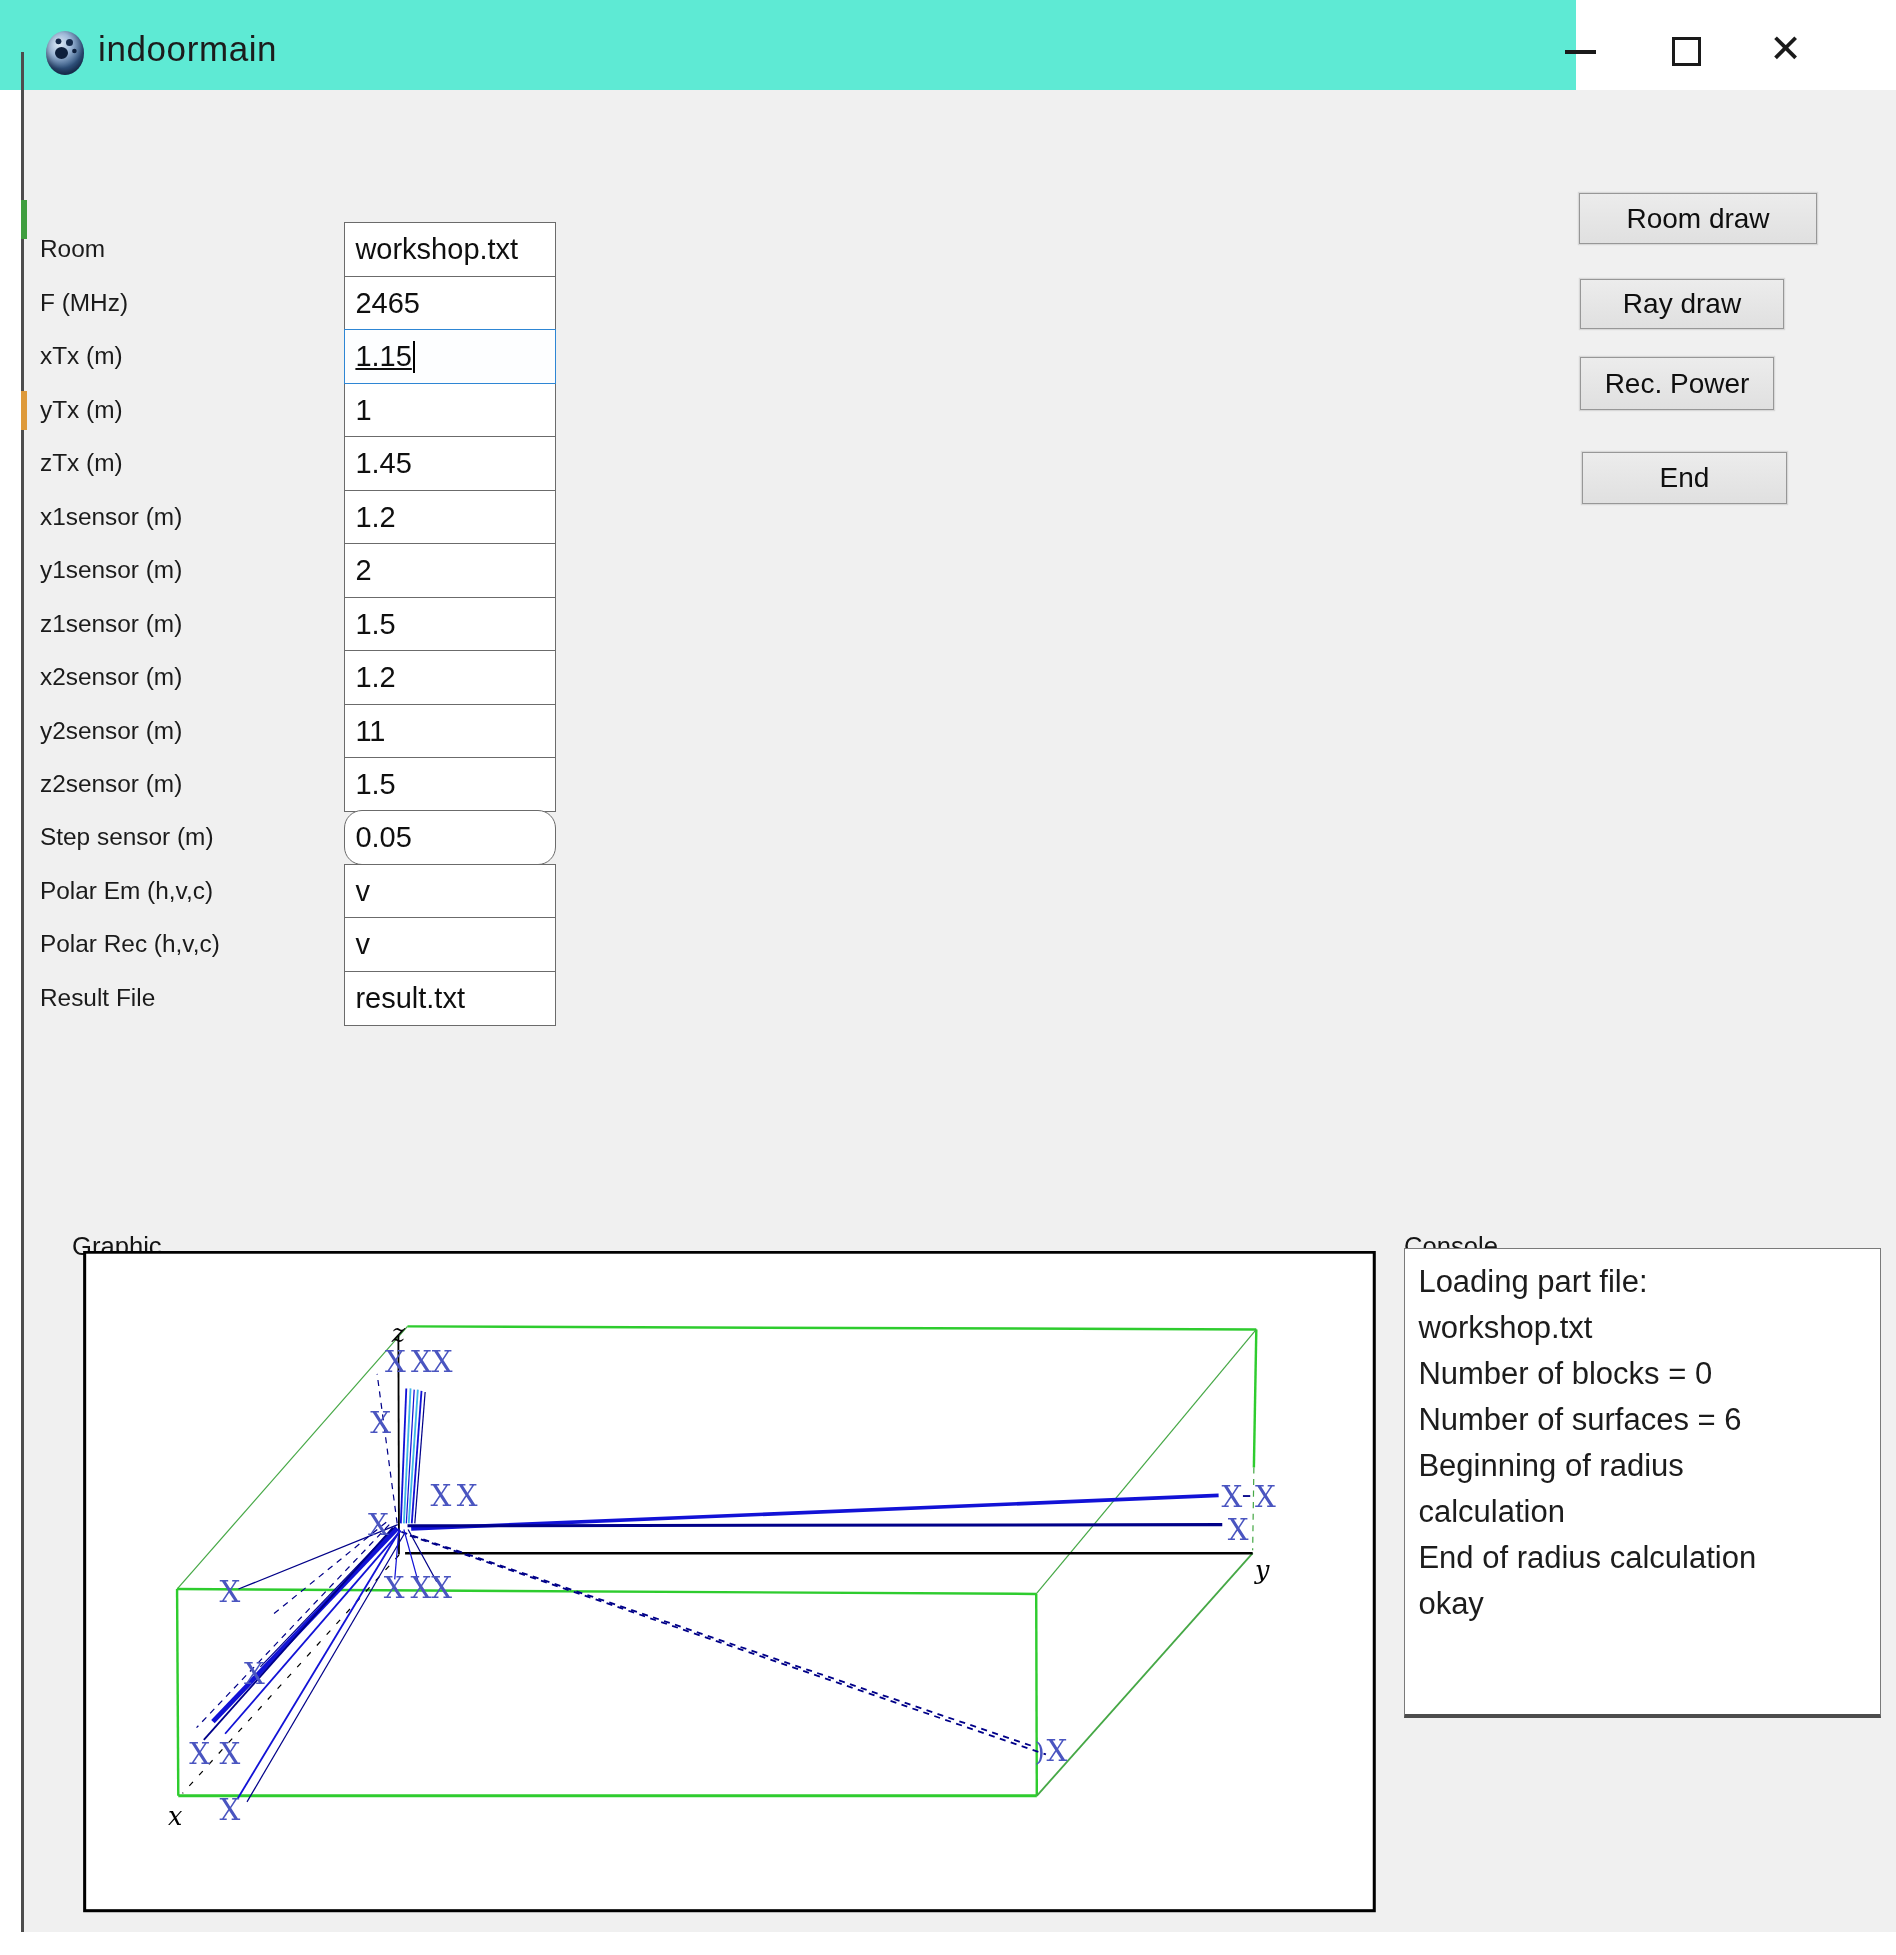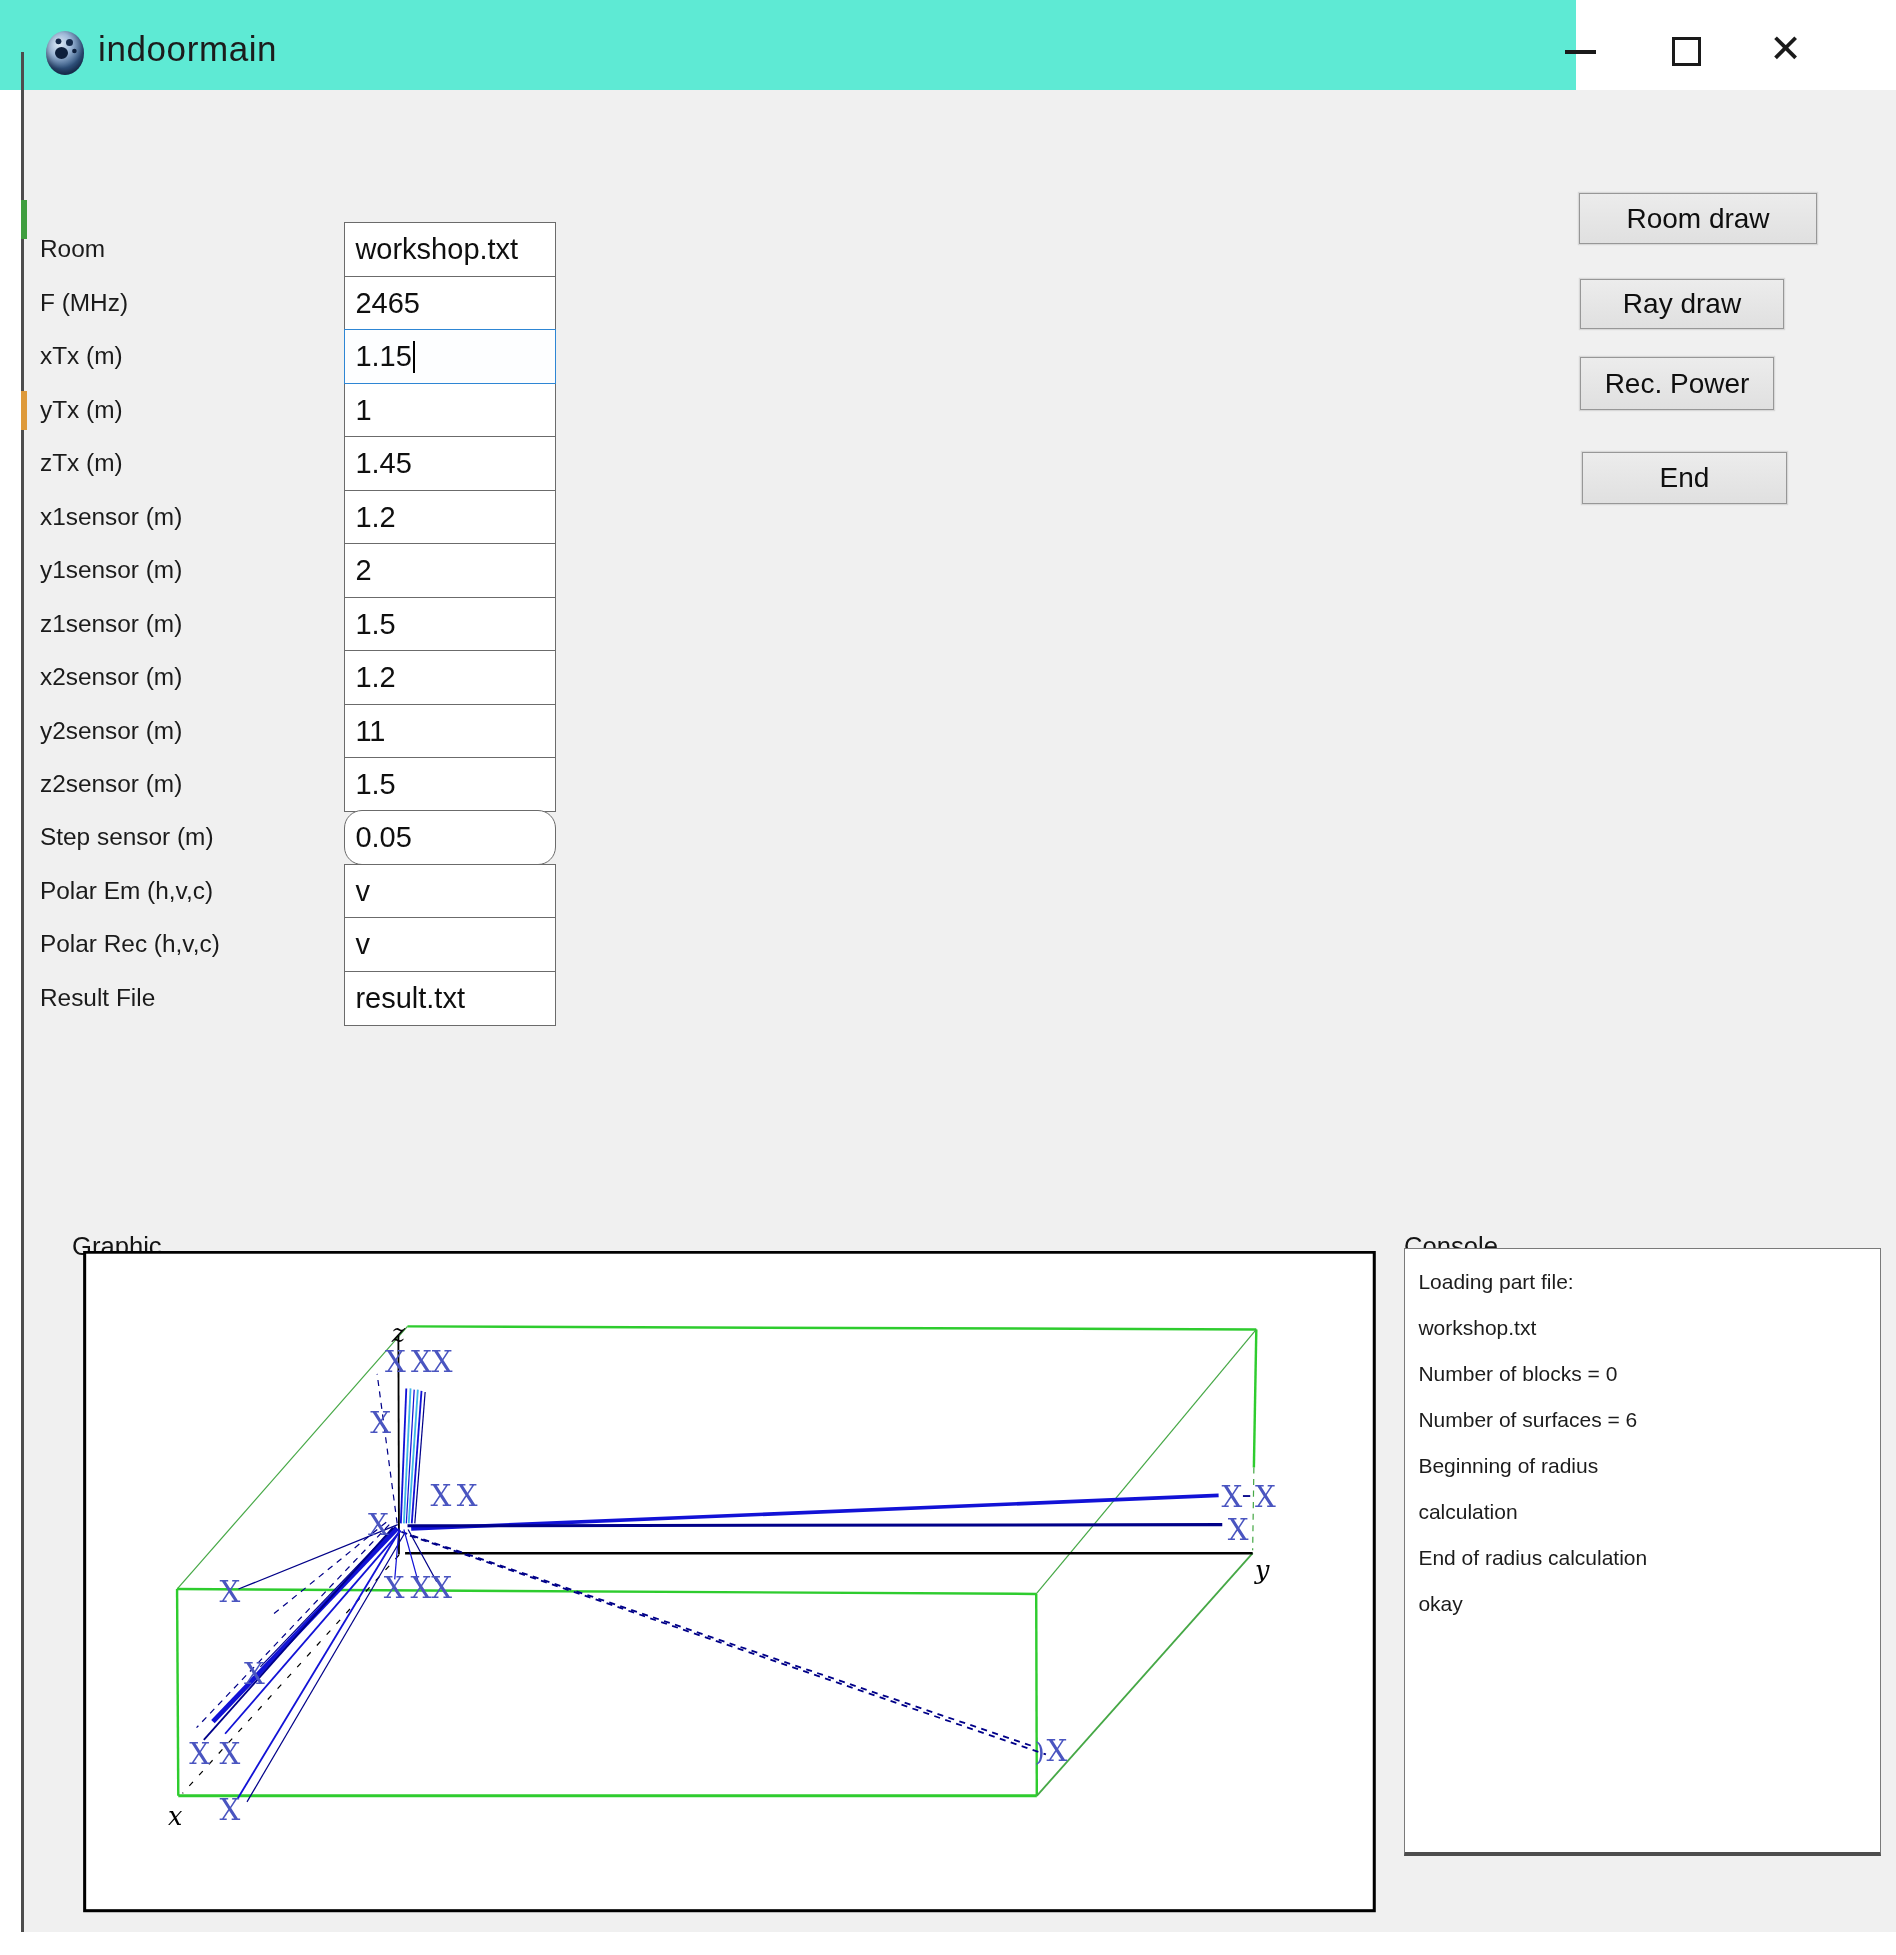--- a/index.html
+++ b/index.html
@@ -39,24 +39,24 @@
        font-size:28px;color:#0f0f0f;box-shadow:0 0 0 1.2px #d8d8d8;}
   .btn-0{left:1579px;top:193px;width:238px;height:51px;}
   .btn-1{left:1580px;top:279px;width:204px;height:50px;}
   .btn-2{left:1580px;top:357px;width:194px;height:53px;}
   .btn-3{left:1582px;top:452px;width:205px;height:52px;}
   
   .group-label{position:absolute;font-size:25.6px;color:#141414;margin-top:20px;}
   #graphic-label{left:72px;top:1212px;}
   #console-label{left:1404px;top:1212px;}
   #graphic{position:absolute;left:82px;top:1251px;width:1301px;height:667px;}
-  #console{position:absolute;left:1404px;top:1248px;width:477px;height:608px;background:#ffffff;
+  #console{position:absolute;left:1404px;top:1248px;width:477px;height:470px;background:#ffffff;
            border-top:1.8px solid #7a7a7a;border-left:1.8px solid #7a7a7a;border-right:1.8px solid #7a7a7a;
            border-bottom:4.9px solid #4d4d4d;box-sizing:border-box;
-           padding:9.8px 6.1px 0 13.4px;font-size:21px;line-height:46px;color:#1c1c1c;}
+           padding:9.8px 6.1px 0 13.4px;font-size:31px;line-height:46px;color:#1c1c1c;}
 </style>
 </head>
 <body>
 
 <div id="app">
 
   <div class="titlebar">
     <div class="app-icon"></div>
     <div class="title">indoormain</div>
     <div class="win-min">
@@ -78,21 +78,21 @@
   <div id="form">
       <div class="frm-label" style="top: 222px;">Room</div>
       <div class="frm-input" style="top: 222px;">
         <span>workshop.txt</span>
       </div>
       <div class="frm-label" style="top: 276px;">F (MHz)</div>
       <div class="frm-input" style="top: 276px;">
         <span>2465</span>
       </div>
       <div class="frm-label" style="top: 329px;">xTx (m)</div>
-      <div class="frm-input focused" style="top: 329px;">
+      <div class="frm-input focused" style="top: 329px; text-decoration: underline;">
         <span>1.15</span>
         <span class="caret"></span>
       </div>
       <div class="frm-label" style="top: 383px;">yTx (m)</div>
       <div class="frm-input" style="top: 383px;">
         <span>1</span>
       </div>
       <div class="frm-label" style="top: 436px;">zTx (m)</div>
       <div class="frm-input" style="top: 436px;">
         <span>1.45</span>

